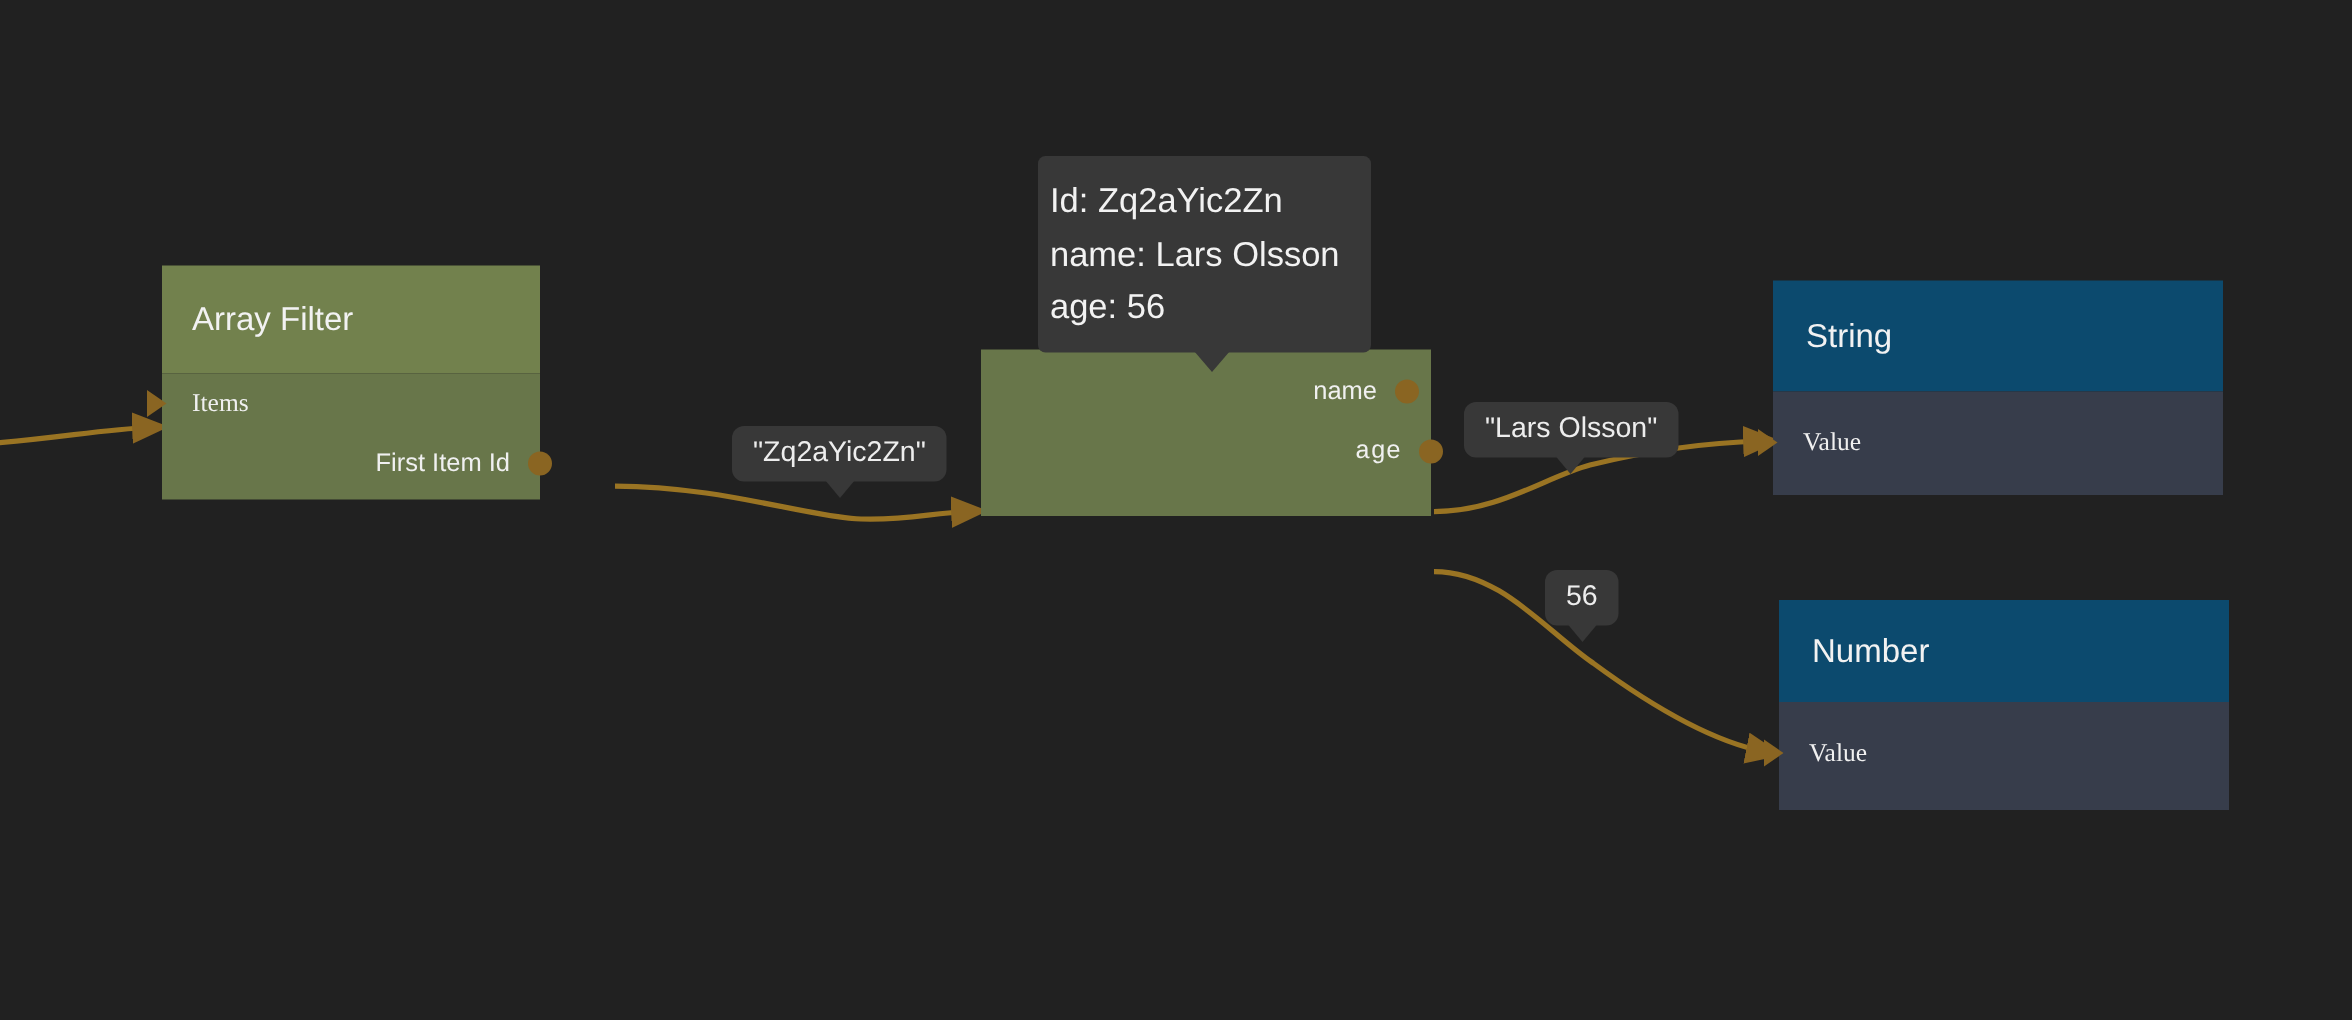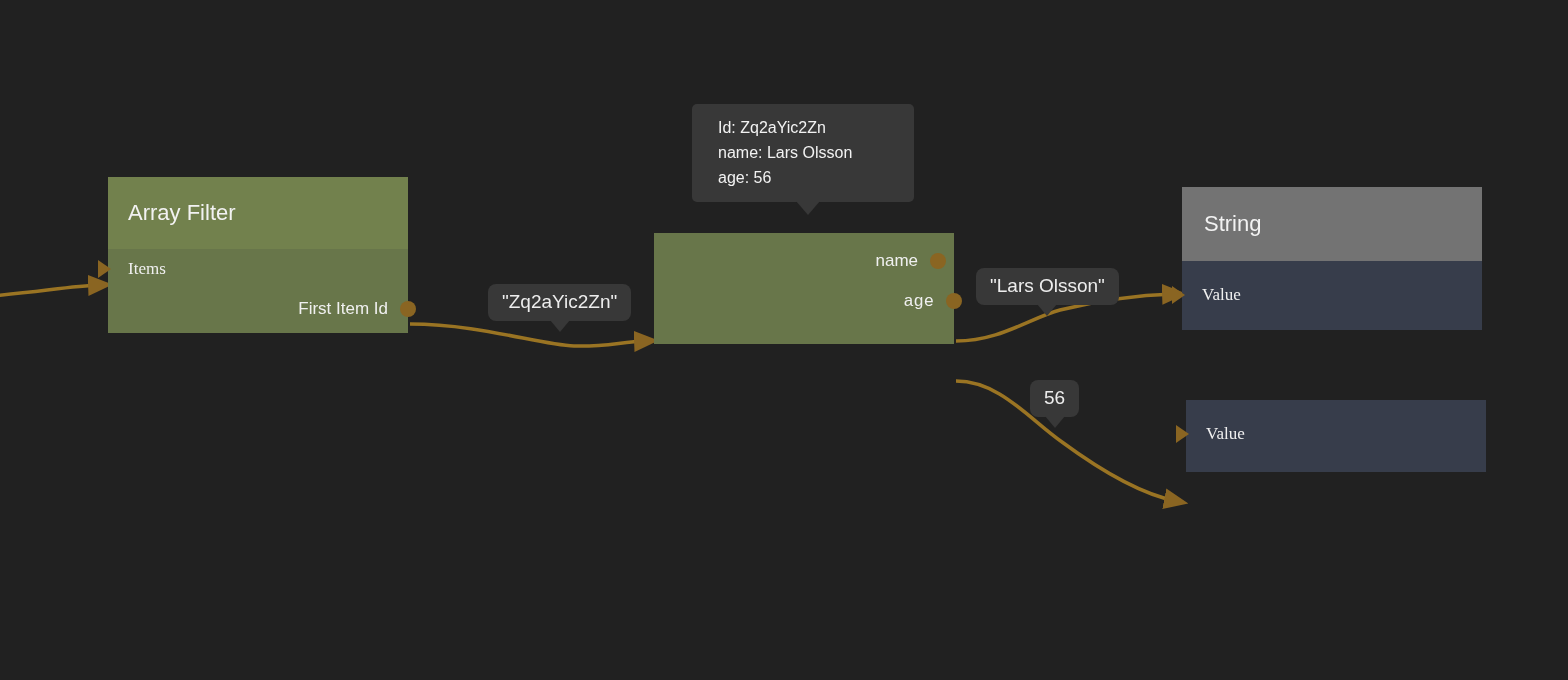--- a/index.html
+++ b/index.html
@@ -53,21 +53,21 @@
     height: 40px;
     padding: 0 20px;
   }
   .port-row.out { justify-content: flex-end; }
   .port-row.in  { justify-content: flex-start; font-family: Liberation Serif, serif; }
 
   
   .node.green .node-title { background: #72814d; }
   .node.green .node-body  { background: #68764a; }
   
-  .node.slate .node-title { background: #737373; padding-left: 22px; }
+  .node.slate .node-title { background: #0c4a6e; padding-left: 22px; }
   .node.slate .node-body  { background: #373d4b; }
 
   
   .port {
     position: absolute;
     pointer-events: auto;
   }
   .port.dot {
     width: 16px; height: 16px;
     border-radius: 50%;
@@ -85,22 +85,22 @@
     top: 50%;
     margin-top: -9px;
   }
 
   
   .bubble {
     position: absolute;
     background: #383838;
     border-radius: 5px;
     color: #f2f2f2;
-    padding: 12px 26px;
-    font-size: 16px;
+    padding: 12px 8px;
+    font-size: 23px;
     line-height: 1.55;
     white-space: nowrap;
     box-sizing: border-box;
   }
   .bubble .tail {
     position: absolute;
     width: 0; height: 0;
     border-left: 12px solid transparent;
     border-right: 12px solid transparent;
     border-top: 14px solid #383838;
@@ -142,21 +142,21 @@
 
     <path d="M -10,296 C 40,292 70,286 100,285" fill="none" stroke="#9a7423" stroke-width="3.5" marker-end="url(#arrowhead)"></path>
 
     <path d="M 410,324 C 480,324 540,345 574,346 C 606,347 620,342 646,341" fill="none" stroke="#9a7423" stroke-width="3.5" marker-end="url(#arrowhead)"></path>
 
     <path d="M 956,341 C 1000,341 1030,318 1060,310 C 1105,299 1140,295 1174,294" fill="none" stroke="#9a7423" stroke-width="3.5" marker-end="url(#arrowhead)"></path>
 
     <path d="M 956,381 C 1000,381 1030,420 1062,442 C 1100,470 1140,494 1176,501" fill="none" stroke="#9a7423" stroke-width="3.5" marker-end="url(#arrowhead)"></path>
   </svg>
 
-  <div class="node green" style="left:108px; top:177px; width:300px;">
+  <div class="node green" style="left:108px; top:177px; width:252px;">
     <div class="node-title" style="height:72px;">Array Filter</div>
     <div class="node-body" style="height:84px;">
       <div class="port-row in">
         <span class="port arrow"></span>
         <span>Items</span>
       </div>
       <div class="port-row out">
         <span>First Item Id</span>
         <span class="port dot"></span>
       </div>
@@ -187,20 +187,21 @@
     <div class="node-title" style="height:74px;">String</div>
     <div class="node-body" style="height:69px;">
       <div class="port-row in" style="position:absolute; left:0; right:0; top:14px;">
         <span class="port arrow"></span>
         <span>Value</span>
       </div>
     </div>
   </div>
 
   <div class="node slate" style="left:1186px; top:400px; width:300px;">
+    <div class="node-title" style="height:68px;">Number</div>
     <div class="node-body" style="height:72px;">
       <div class="port-row in" style="position:absolute; left:0; right:0; top:14px;">
         <span class="port arrow"></span>
         <span>Value</span>
       </div>
     </div>
   </div>
 
   <div class="edge-label" style="left:488px; top:284px;">
     <span>"Zq2aYic2Zn"</span>

